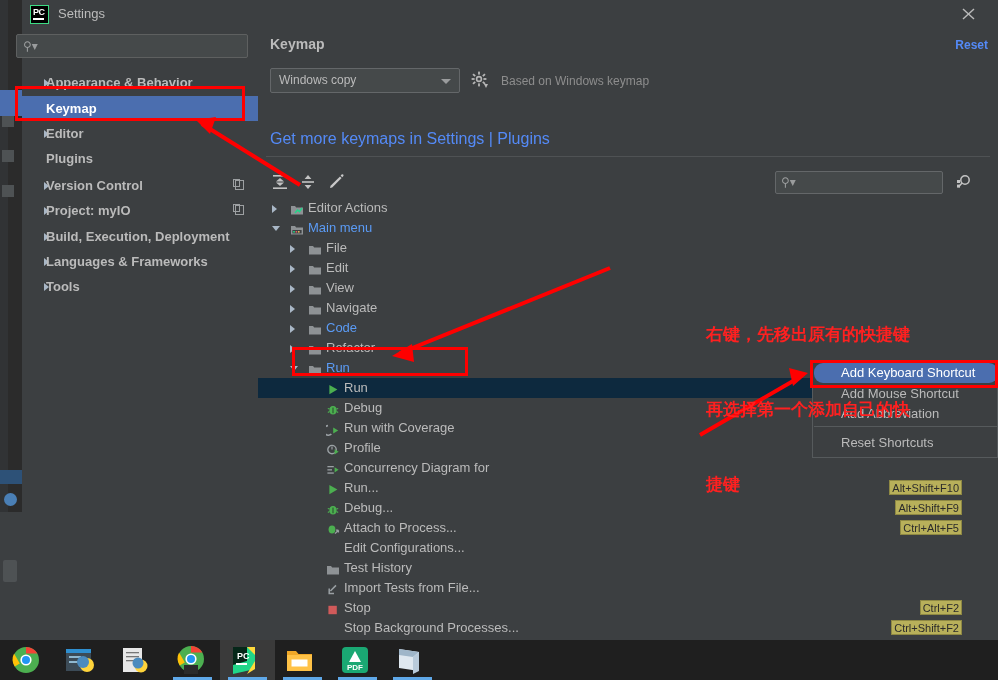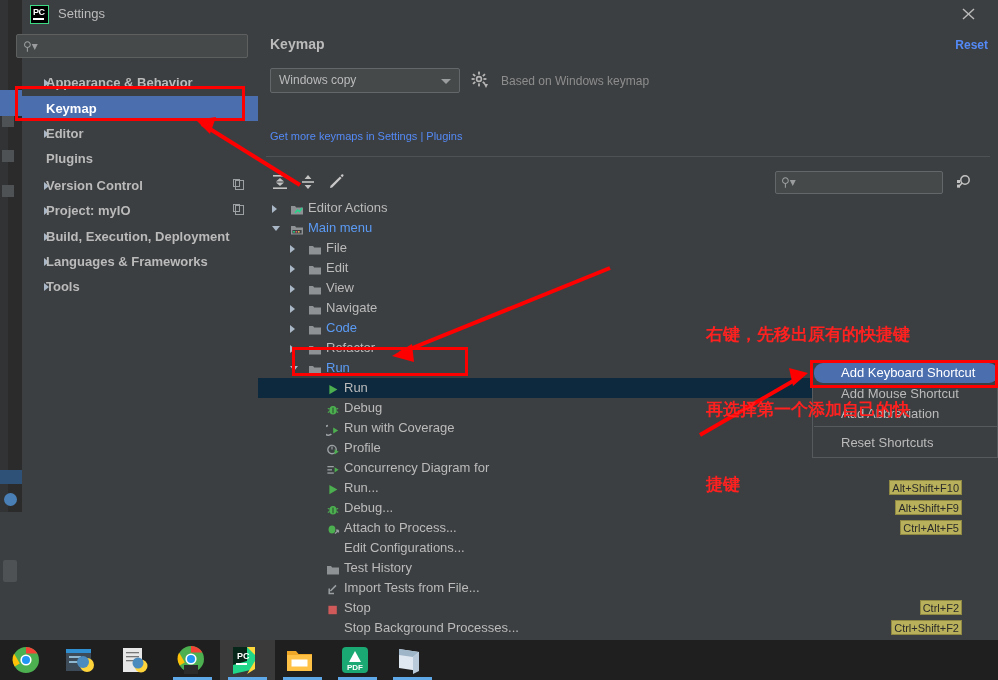--- a/index.html
+++ b/index.html
@@ -53,21 +53,21 @@
   #right-pane{position:absolute;left:236px;top:28px;width:740px;height:612px;background:#3c3f41;}
   #km-title{position:absolute;left:12px;top:8px;font-size:14px;font-weight:bold;color:#bbbbbb;}
   #reset-link{position:absolute;right:10px;top:10px;font-size:12px;font-weight:bold;color:#548af7;cursor:pointer;}
   #km-select{position:absolute;left:12px;top:40px;width:190px;height:25px;background:#45494a;
     border:1px solid #646769;box-sizing:border-box;border-radius:2px;cursor:pointer;}
   #km-select .val{position:absolute;left:8px;top:4px;font-size:12px;color:#bbbbbb;}
   #km-select .arrow{position:absolute;right:8px;top:10px;width:0;height:0;
     border-top:5px solid #9a9c9d;border-left:5px solid transparent;border-right:5px solid transparent;}
   #gear{position:absolute;left:213px;top:43px;width:18px;height:18px;cursor:pointer;}
   #based-on{position:absolute;left:243px;top:46px;font-size:12px;color:#8d8d8d;}
-  #get-more{position:absolute;left:12px;top:102px;font-size:11px;color:#548af7;cursor:pointer;}
+  #get-more{position:absolute;left:12px;top:102px;font-size:16px;color:#548af7;cursor:pointer;}
   #divider{position:absolute;left:8px;top:128px;width:724px;height:1px;background:#4f5254;}
 
   
   #tb-expand{position:absolute;left:12px;top:144px;width:20px;height:20px;cursor:pointer;}
   #tb-collapse{position:absolute;left:40px;top:144px;width:20px;height:20px;cursor:pointer;}
   #tb-edit{position:absolute;left:68px;top:144px;width:20px;height:20px;cursor:pointer;}
   #tree-search{position:absolute;left:517px;top:143px;width:168px;height:23px;
     background:#45494a;border:1px solid #646769;box-sizing:border-box;border-radius:2px;}
   #tree-search .q{position:absolute;left:5px;top:3px;color:#9a9c9d;font-size:12px;}
   #find-icon{position:absolute;left:696px;top:144px;width:20px;height:20px;cursor:pointer;}

